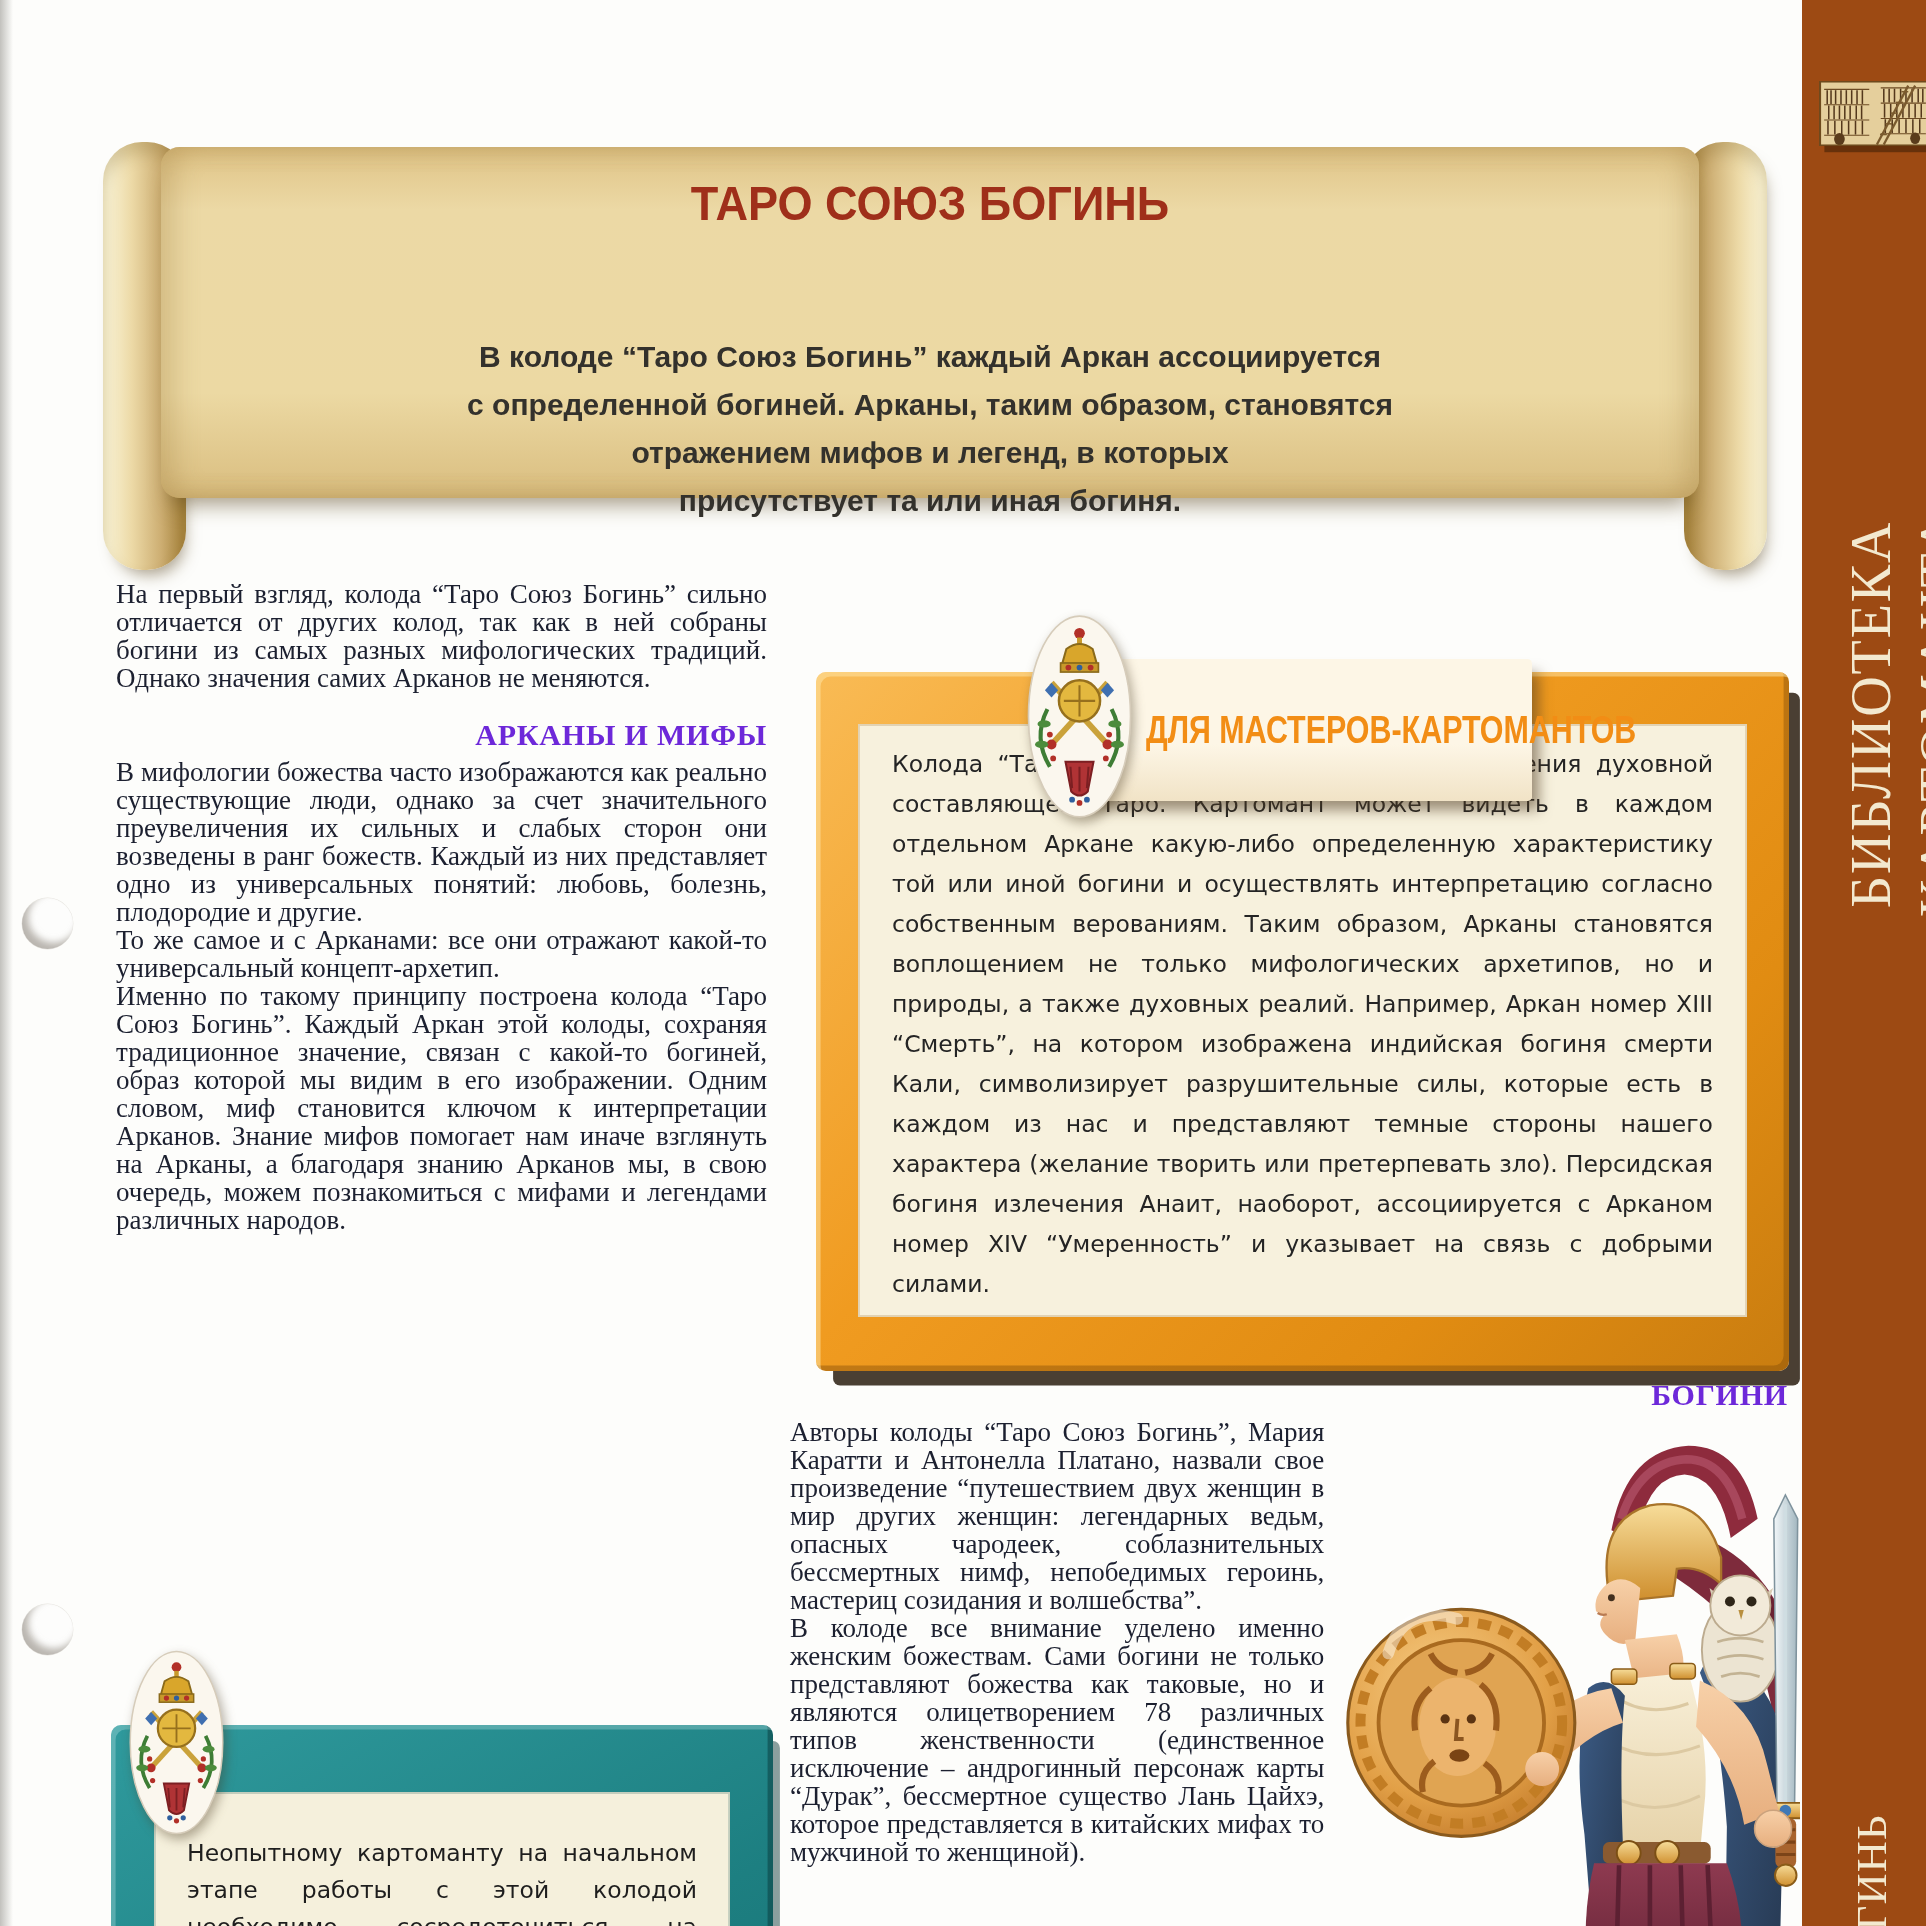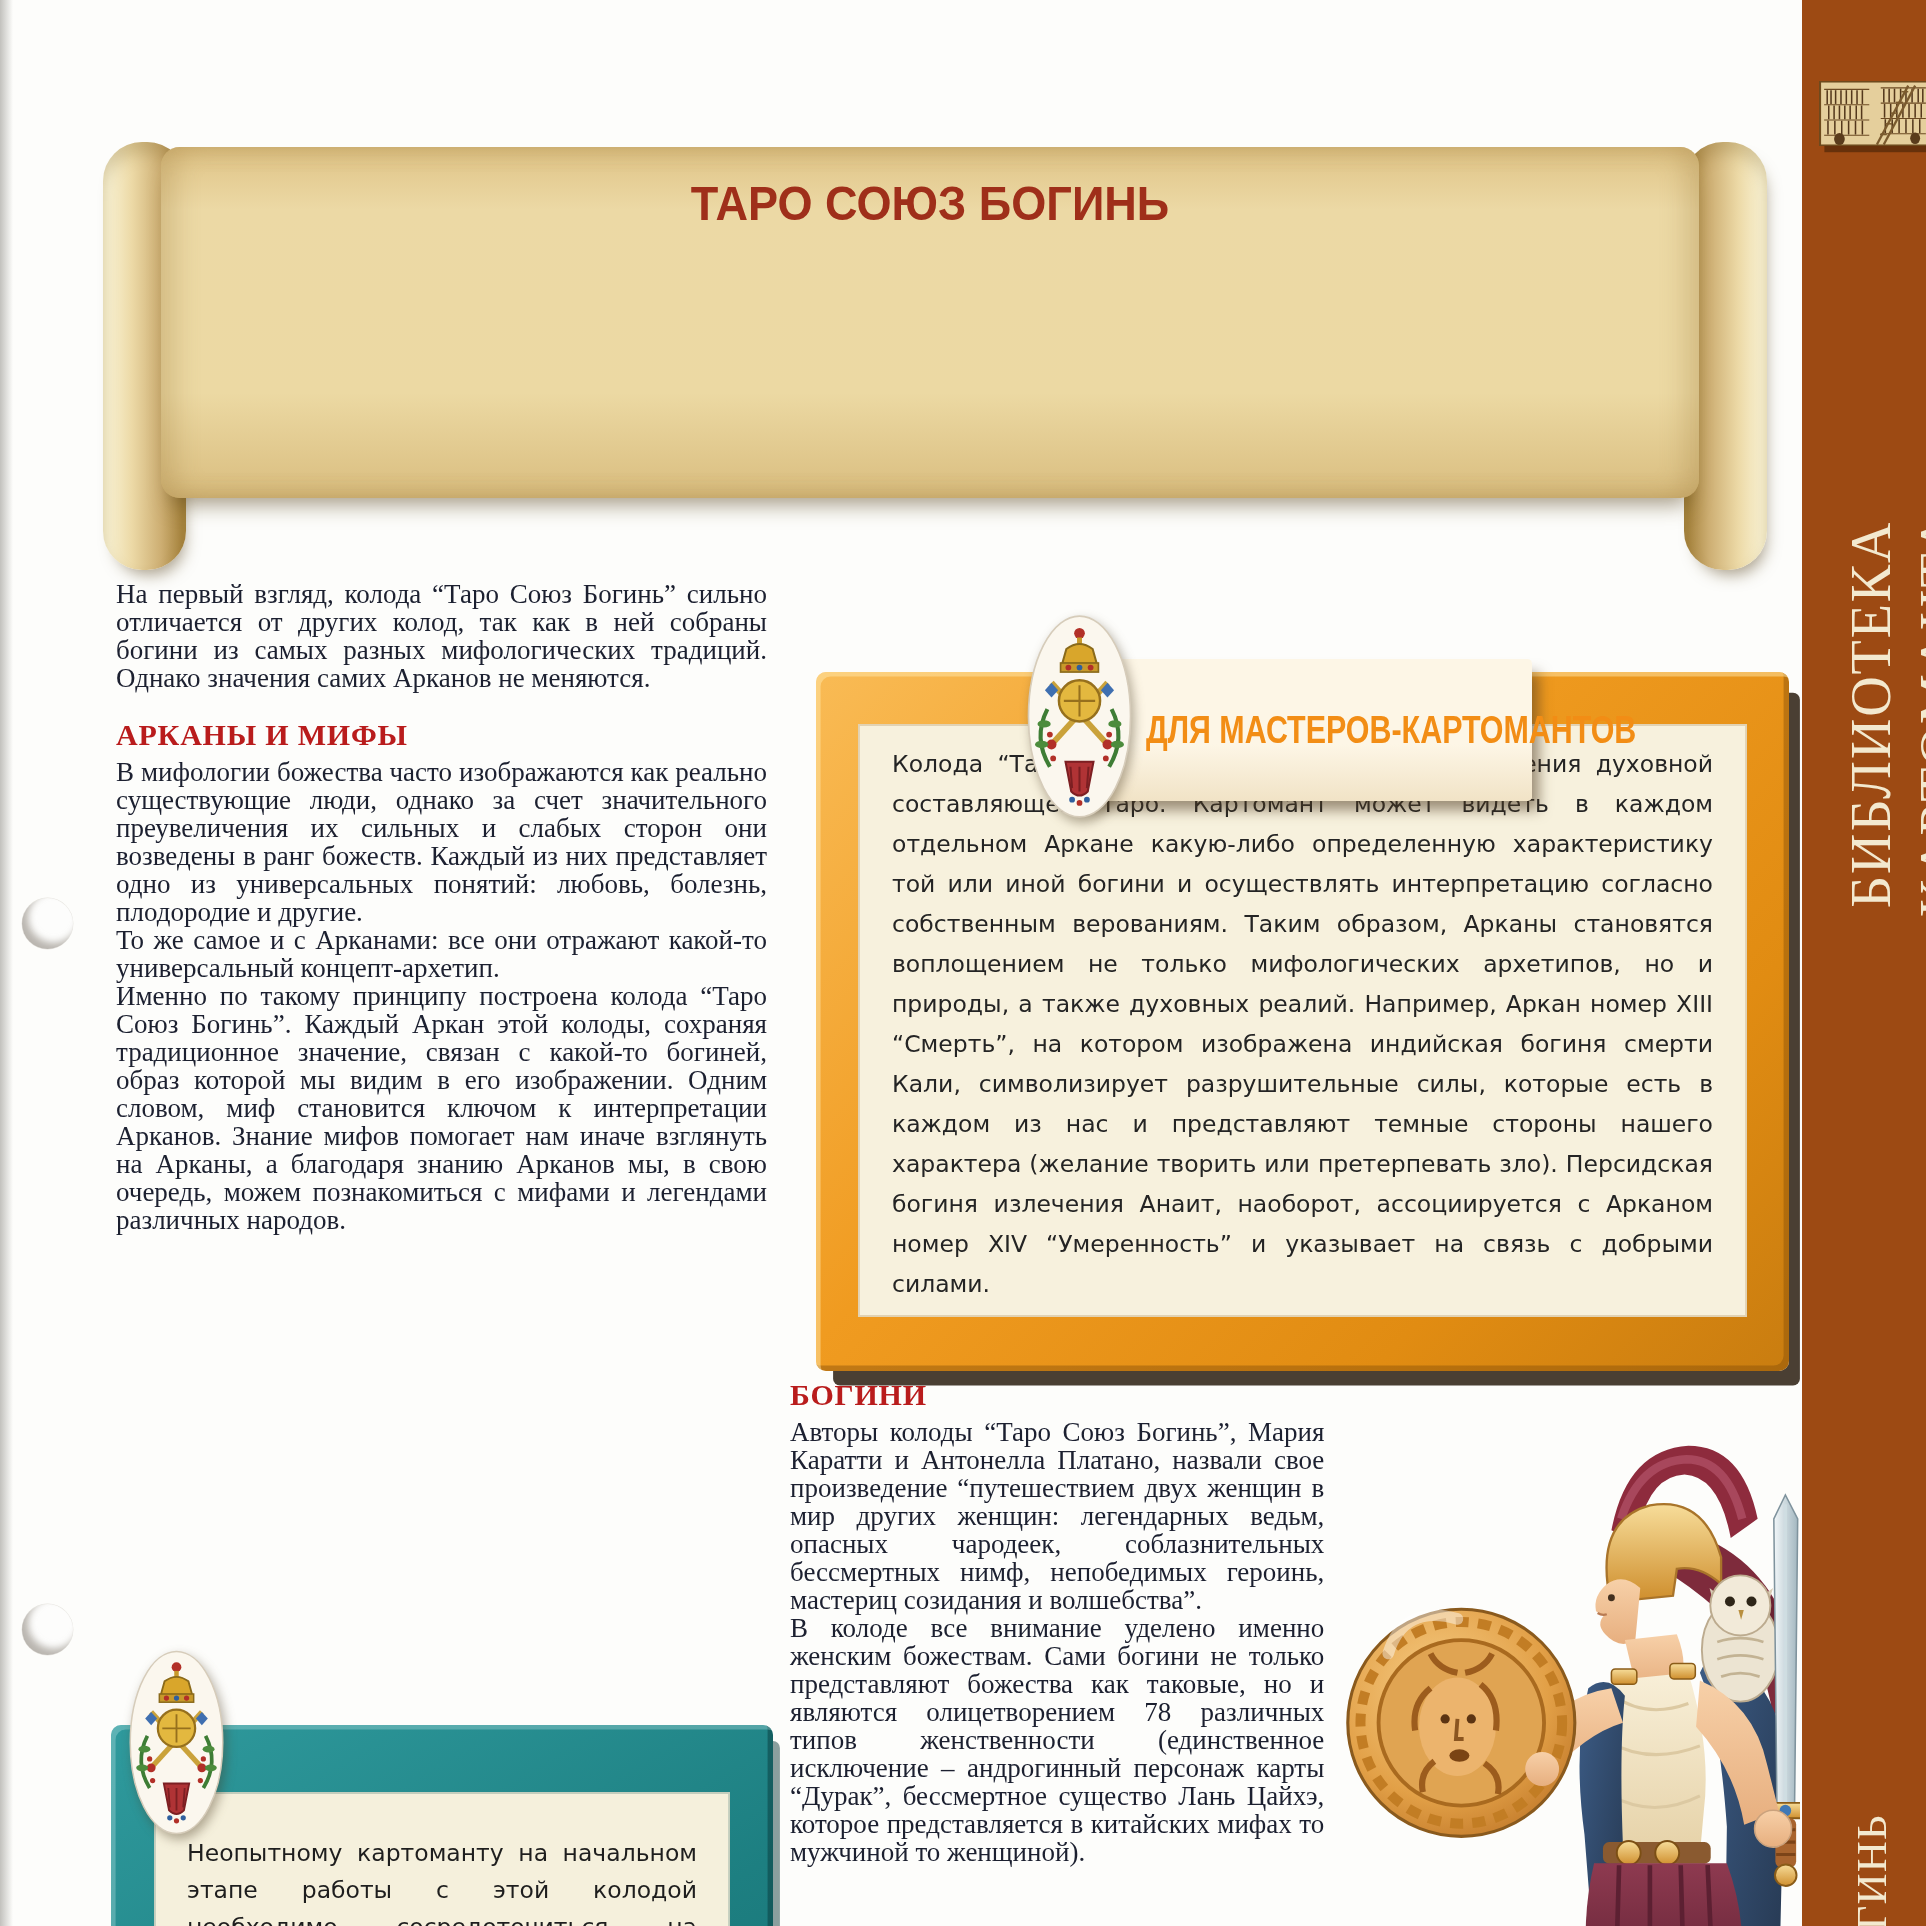--- a/index.html
+++ b/index.html
@@ -30,22 +30,22 @@
   #banner-intro{position:absolute;left:0;top:186px;width:100%;text-align:center;
         font-family:"Liberation Sans",sans-serif;font-weight:bold;font-size:30px;line-height:48px;
         color:#33312c;white-space:pre-line;}
   
   .punch{position:absolute;width:51px;height:51px;border-radius:50%;background:#fdfdfc;z-index:6;
         box-shadow:inset 6.2px -6.2px 7.7px rgba(150,145,135,.65), 0 0 0 0.4px rgba(205,200,190,.45);}
   
   .serif-col{position:absolute;color:#1c2030;font-size:27px;line-height:28px;text-align:justify;}
   #left-col{left:116px;top:580px;width:651px;}
   .serif-col p{margin:0;}
-  .sec-head{font-family:"Liberation Serif",serif;font-weight:bold;color:#b91c1c;
-        font-size:30px;letter-spacing:0.8px;margin:28.5px 0 9.2px 0 !important;text-align:left;}
+  .sec-head{font-family:"Liberation Serif",serif;font-weight:bold;color:#6d28d9;
+        font-size:30px;letter-spacing:0.8px;margin:28.5px 0 9.2px 0 !important;text-align:right;}
   #goddess-sec{left:790px;top:1381px;width:998px;}
   #goddess-sec .sec-head{margin-top:0 !important;}
   .goddess-float{float:right;width:458px;height:986px;margin:-15.4px -11.6px 3.9px 17.3px;}
   
   .boxframe{position:absolute;border-radius:10px;}
   #master-box{left:816px;top:672px;width:973px;height:699px;
         background:linear-gradient(135deg,#f9bb55 0%,#f09b20 40%,#e18c12 75%,#c97d10 100%);
         box-shadow:14px 17.7px 0 -3.1px #4a3f33, inset 4.6px 4.6px 0 rgba(255,232,170,.5), inset -5.4px -5.4px 0 rgba(135,80,8,.45);}
   #master-inner{position:absolute;left:42px;right:42px;top:52px;bottom:54px;background:#f7f1dd;
         box-shadow:inset 0 0 0 1.9px rgba(150,100,30,.22);}
@@ -147,20 +147,24 @@
 
   <div class="scan-edge"></div>
   <div class="punch" style="left:21.6px;top:898px;"></div>
   <div class="punch" style="left:21.6px;top:1604px;"></div>
 
   <div>
     <div class="roll" id="roll-left"></div>
     <div class="roll" id="roll-right"></div>
     <div id="banner-body">
       <div id="banner-title"><span>ТАРО СОЮЗ БОГИНЬ</span></div>
+      <div id="banner-intro">В колоде “Таро Союз Богинь” каждый Аркан ассоциируется
+с определенной богиней. Арканы, таким образом, становятся
+отражением мифов и легенд, в которых
+присутствует та или иная богиня.</div>
     </div>
   </div>
 
   <div id="left-col" class="serif-col">
     <p>На первый взгляд, колода “Таро Союз Богинь” сильно отличается от других колод, так как в ней собраны богини из самых разных мифологических традиций. Однако значения самих Арканов не меняются.</p>
     <p class="sec-head">АРКАНЫ И МИФЫ</p>
     <p>В мифологии божества часто изображаются как реально существующие люди, однако за счет значительного преувеличения их сильных и слабых сторон они возведены в ранг божеств. Каждый из них представляет одно из универсальных понятий: любовь, болезнь, плодородие и другие.</p>
     <p>То же самое и с Арканами: все они отражают какой-то универсальный концепт-архетип.</p>
     <p>Именно по такому принципу построена колода “Таро Союз Богинь”. Каждый Аркан этой колоды, сохраняя традиционное значение, связан с какой-то богиней, образ которой мы видим в его изображении. Одним словом, миф становится ключом к интерпретации Арканов. Знание мифов помогает нам иначе взглянуть на Арканы, а благодаря знанию Арканов мы, в свою очередь, можем познакомиться с мифами и легендами различных народов.</p>
   </div>

